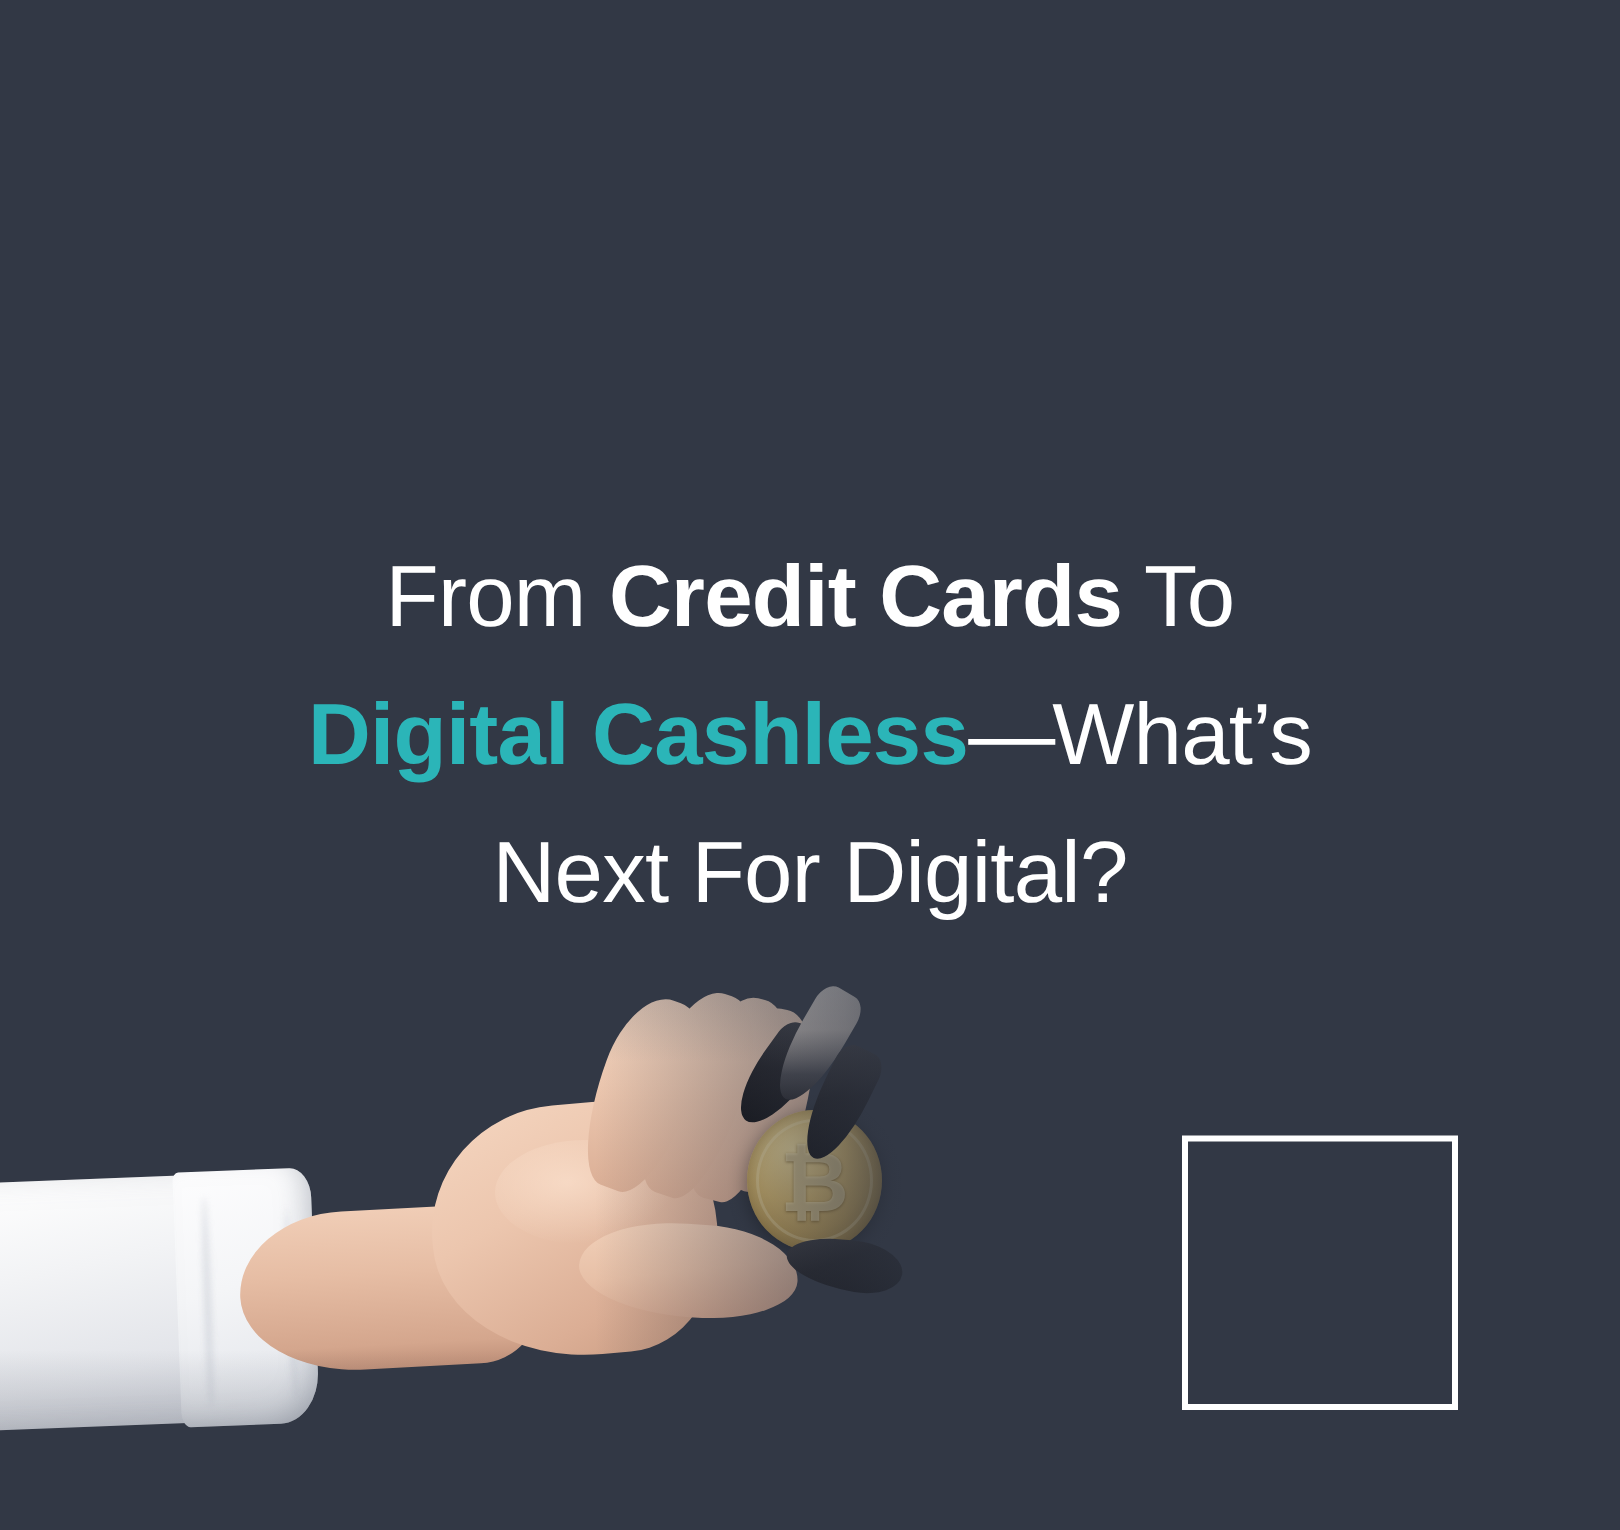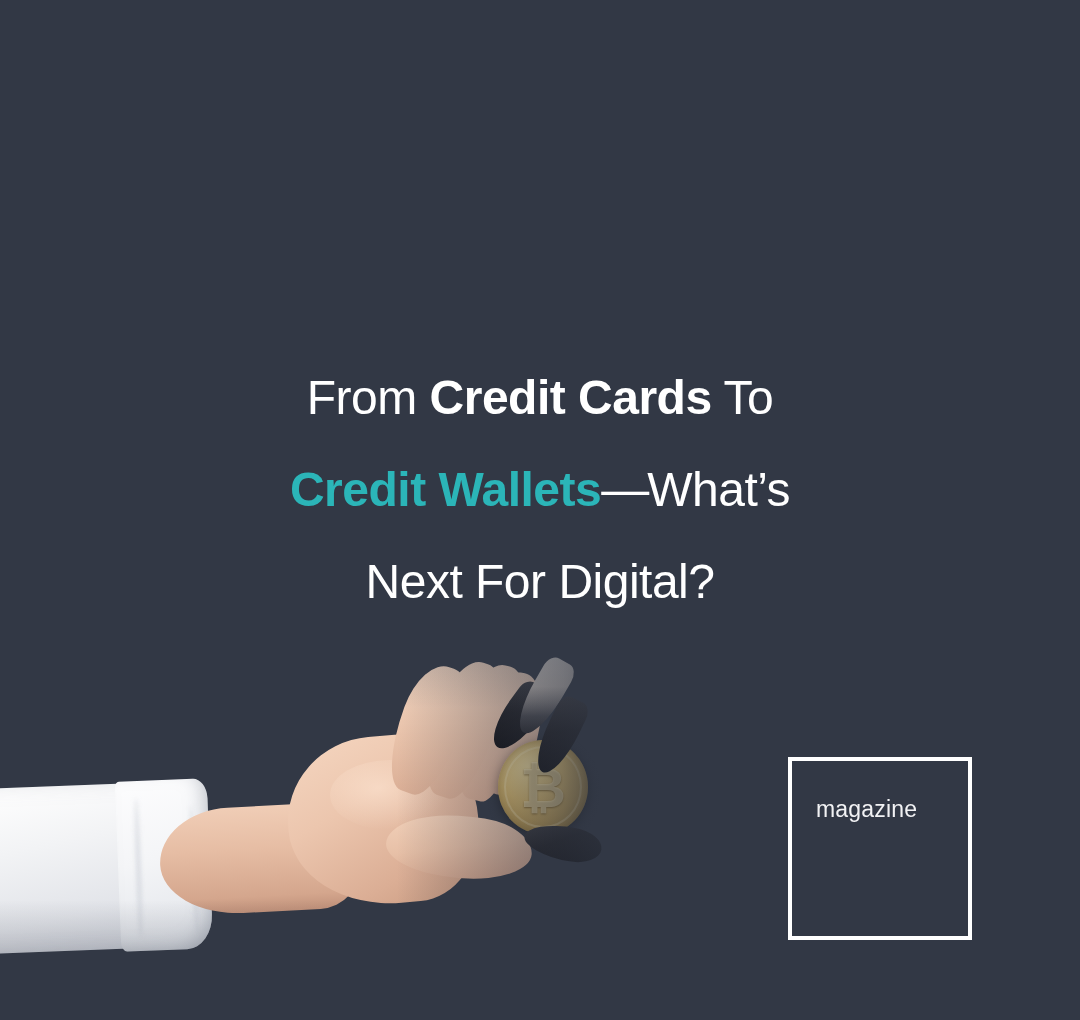--- a/index.html
+++ b/index.html
@@ -22,21 +22,21 @@
     left: 0;
     top: 352px;
     width: 1080px;
     text-align: center;
     line-height: 92px;
     -webkit-font-smoothing: antialiased;
   }
   .hl-line {
     display: block;
     white-space: nowrap;
-    font-size: 48px;
+    font-size: 58px;
     letter-spacing: -0.5px;
   }
   .hl-light {
     font-weight: 300;
     color: #ffffff;
     font-stretch: condensed;
   }
   .hl-bold {
     font-weight: 700;
     color: #ffffff;
@@ -240,21 +240,21 @@
     letter-spacing: 0.2px;
   }
 </style>
 </head>
 <body>
 
 <div class="canvas">
 
   <div class="headline">
     <span class="hl-line"><span class="hl-light">From </span><span class="hl-bold">Credit Cards</span><span class="hl-light"> To</span></span>
-    <span class="hl-line"><span class="hl-accent">Credit Wallets</span><span class="hl-dash">—</span><span class="hl-light">What’s</span></span>
+    <span class="hl-line"><span class="hl-accent">Digital Cashless</span><span class="hl-dash">—</span><span class="hl-light">What’s</span></span>
     <span class="hl-line"><span class="hl-light">Next For Digital?</span></span>
   </div>
 
   <div class="photo">
     <div class="sleeve"></div>
     <div class="sleeve-cuff"></div>
     <div class="sleeve-fold-a"></div>
     <div class="sleeve-fold-b"></div>
 
     <div class="forearm"></div>
@@ -276,17 +276,16 @@
     <div class="nail n1"></div>
     <div class="nail n2"></div>
     <div class="nail n3"></div>
     <div class="nail n4"></div>
 
     <div class="photo-shade"></div>
   </div>
 
   <div class="logo-box">
     <div class="logo-inner">
-      <span class="logo-magazine">magazine</span>
     </div>
   </div>
 
 </div>
 
 </body></html>

